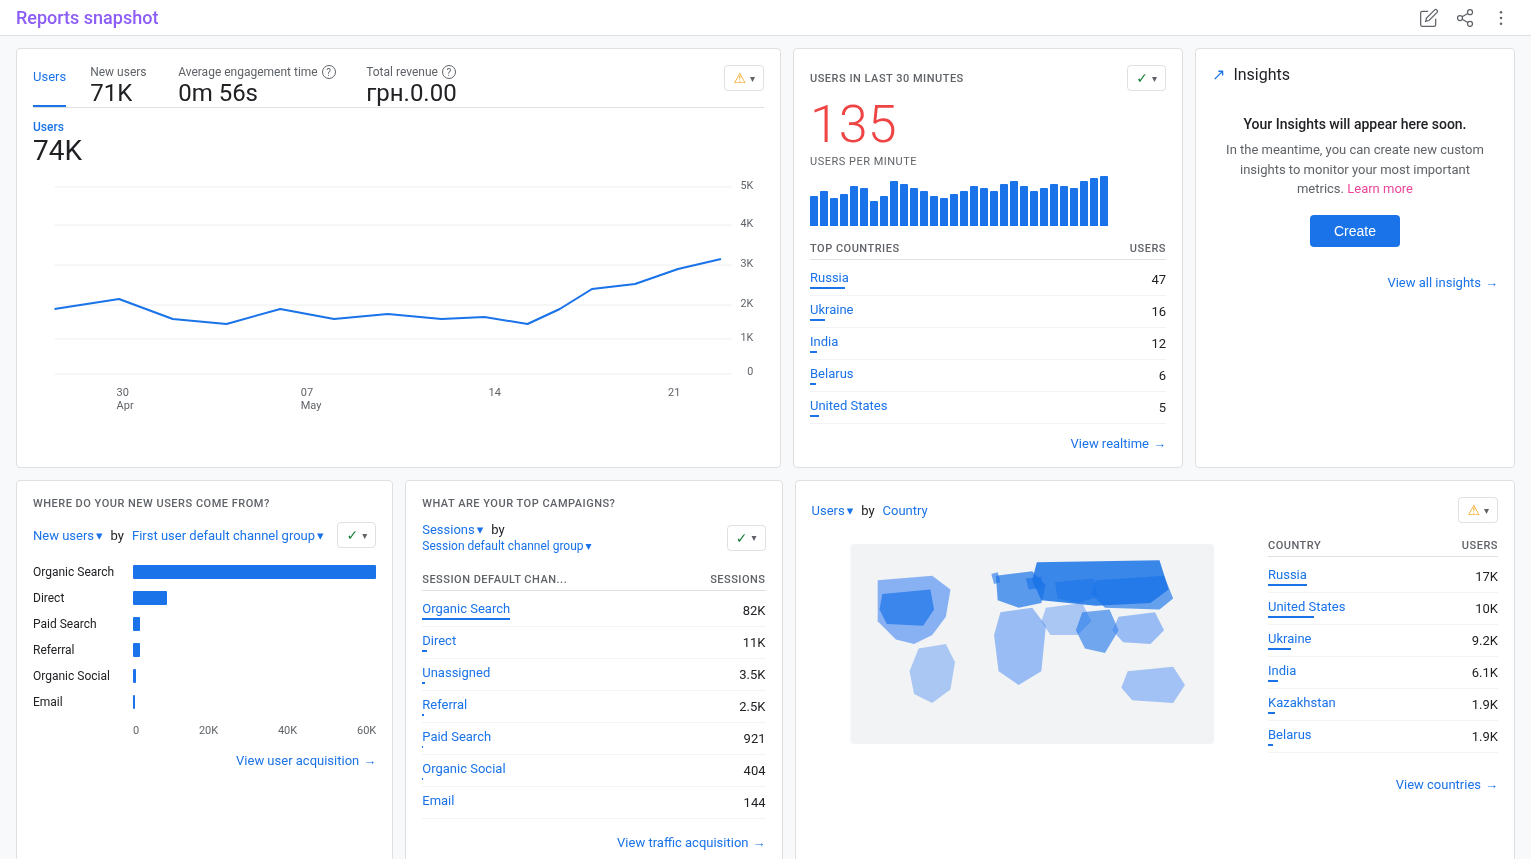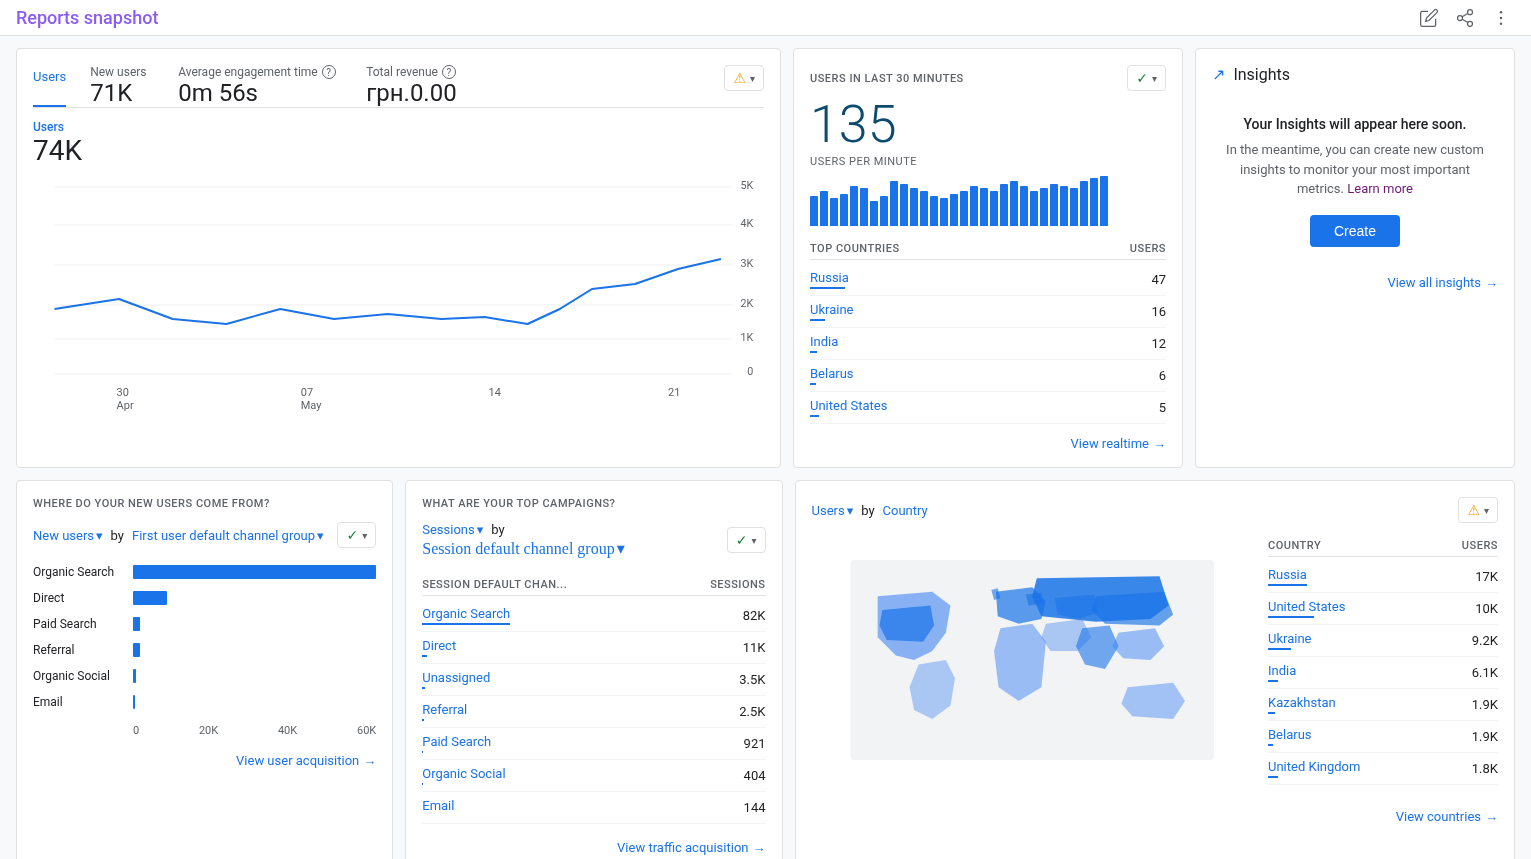--- a/index.html
+++ b/index.html
@@ -35,21 +35,21 @@
     .dropdown-arrow { color: #5f6368; font-size: 10px; }
 
     
     .chart-area { position: relative; height: 200px; }
     .chart-svg { width: 100%; height: 100%; }
     .chart-labels { display: flex; justify-content: space-around; padding-top: 4px; font-size: 11px; color: #5f6368; }
 
     
     .realtime-header { display: flex; justify-content: space-between; align-items: center; margin-bottom: 8px; }
     .realtime-title { font-size: 11px; color: #5f6368; letter-spacing: 0.5px; font-weight: 500; }
-    .realtime-count { font-size: 52px; font-weight: 300; color: #0c4a6e; line-height: 1; }
+    .realtime-count { font-size: 52px; font-weight: 300; color: #ef4444; line-height: 1; }
     .realtime-subtitle { font-size: 11px; color: #5f6368; margin-top: 4px; margin-bottom: 8px; letter-spacing: 0.5px; }
     
     .bar-chart-mini { display: flex; align-items: flex-end; gap: 2px; height: 50px; margin-bottom: 12px; }
     .bar-mini { background: #1a73e8; width: 8px; border-radius: 1px 1px 0 0; }
 
     .table-header { display: flex; justify-content: space-between; font-size: 11px; color: #5f6368; font-weight: 500; padding: 4px 0; border-bottom: 1px solid #e0e0e0; margin-bottom: 4px; letter-spacing: 0.5px; }
     .table-row-rt { display: flex; justify-content: space-between; align-items: center; padding: 6px 0; border-bottom: 1px solid #f1f3f4; }
     .country-link { color: #1a73e8; text-decoration: none; font-size: 13px; cursor: pointer; }
     .country-bar { height: 2px; background: #1a73e8; margin-top: 2px; }
     .country-count { font-size: 13px; color: #202124; }
@@ -57,21 +57,21 @@
     .view-link { display: flex; align-items: center; gap: 4px; color: #1a73e8; font-size: 13px; cursor: pointer; text-decoration: none; margin-top: 12px; }
     .view-link-right { justify-content: flex-end; }
 
     
     .insights-header { display: flex; align-items: center; gap: 8px; margin-bottom: 16px; }
     .insights-icon { color: #1a73e8; font-size: 16px; }
     .insights-title { font-size: 16px; color: #202124; }
     .insights-body { text-align: center; padding: 16px 8px; }
     .insights-heading { font-size: 14px; font-weight: 500; color: #202124; margin-bottom: 8px; }
     .insights-text { font-size: 13px; color: #5f6368; line-height: 1.5; }
-    .insights-link { color: #701a75; cursor: pointer; }
+    .insights-link { color: #ec4899; cursor: pointer; }
     .create-btn { background: #1a73e8; color: #fff; border: none; border-radius: 4px; padding: 8px 24px; font-size: 14px; cursor: pointer; margin-top: 16px; }
 
     
     .bottom-row { display: flex; gap: 12px; }
     .card-acquisition { flex: 1; min-width: 0; }
     .card-campaigns { flex: 1; min-width: 0; }
     .card-geo { flex: 2; min-width: 0; }
 
     .section-title { font-size: 11px; font-weight: 500; color: #5f6368; letter-spacing: 0.5px; margin-bottom: 12px; }
     
@@ -89,21 +89,21 @@
     .hbar-bar { height: 14px; background: #1a73e8; border-radius: 1px; }
 
     .x-axis { display: flex; justify-content: space-between; padding-top: 4px; font-size: 11px; color: #5f6368; margin-left: 100px; }
     .sessions-header { display: flex; justify-content: space-between; font-size: 11px; color: #5f6368; font-weight: 500; padding: 4px 0; border-bottom: 1px solid #e0e0e0; margin-bottom: 4px; letter-spacing: 0.5px; }
     .sessions-row { display: flex; justify-content: space-between; align-items: center; padding: 6px 0; border-bottom: 1px solid #f1f3f4; }
     .session-channel { color: #1a73e8; font-size: 13px; cursor: pointer; }
     .session-bar { height: 2px; background: #1a73e8; margin-top: 2px; }
     .session-count { font-size: 13px; color: #202124; }
     .filter-col { display: flex; flex-direction: column; gap: 2px; }
     .filter-main { display: flex; align-items: center; gap: 4px; font-size: 13px; }
-    .filter-sub { display: flex; align-items: center; gap: 4px; font-size: 16px; color: #5f6368; font-family: Liberation Serif, serif; }
+    .filter-sub { display: flex; align-items: center; gap: 4px; font-size: 12px; color: #5f6368; }
 
     
     .geo-header { display: flex; align-items: center; justify-content: space-between; margin-bottom: 12px; }
     .geo-filter { display: flex; align-items: center; gap: 4px; font-size: 13px; }
     .geo-content { display: flex; gap: 16px; }
     .geo-map { flex: 1; min-height: 200px; display: flex; align-items: center; justify-content: center; }
     .geo-table { width: 230px; flex-shrink: 0; }
     .geo-table-header { display: flex; justify-content: space-between; font-size: 11px; color: #5f6368; font-weight: 500; padding: 4px 0; border-bottom: 1px solid #e0e0e0; margin-bottom: 4px; letter-spacing: 0.5px; }
     .geo-row { display: flex; justify-content: space-between; align-items: center; padding: 6px 0; border-bottom: 1px solid #f1f3f4; }
     .geo-country { color: #1a73e8; font-size: 13px; cursor: pointer; }
@@ -572,27 +572,20 @@
     </div>
     <span class="geo-count">1.9K</span>
   </div>
               <div class="geo-row">
     <div>
       <a class="geo-country">Belarus</a>
       <div class="geo-bar" style="width:11%"></div>
     </div>
     <span class="geo-count">1.9K</span>
   </div>
-              <div class="geo-row">
-    <div>
-      <a class="geo-country">United Kingdom</a>
-      <div class="geo-bar" style="width:11%"></div>
-    </div>
-    <span class="geo-count">1.8K</span>
-  </div>
             </div>
         </div>
       </div>
       <a class="view-link view-link-right" style="margin-top:24px;">
         <span>View countries</span>
         <span>→</span>
       </a>
     </div>
 
   </div>

